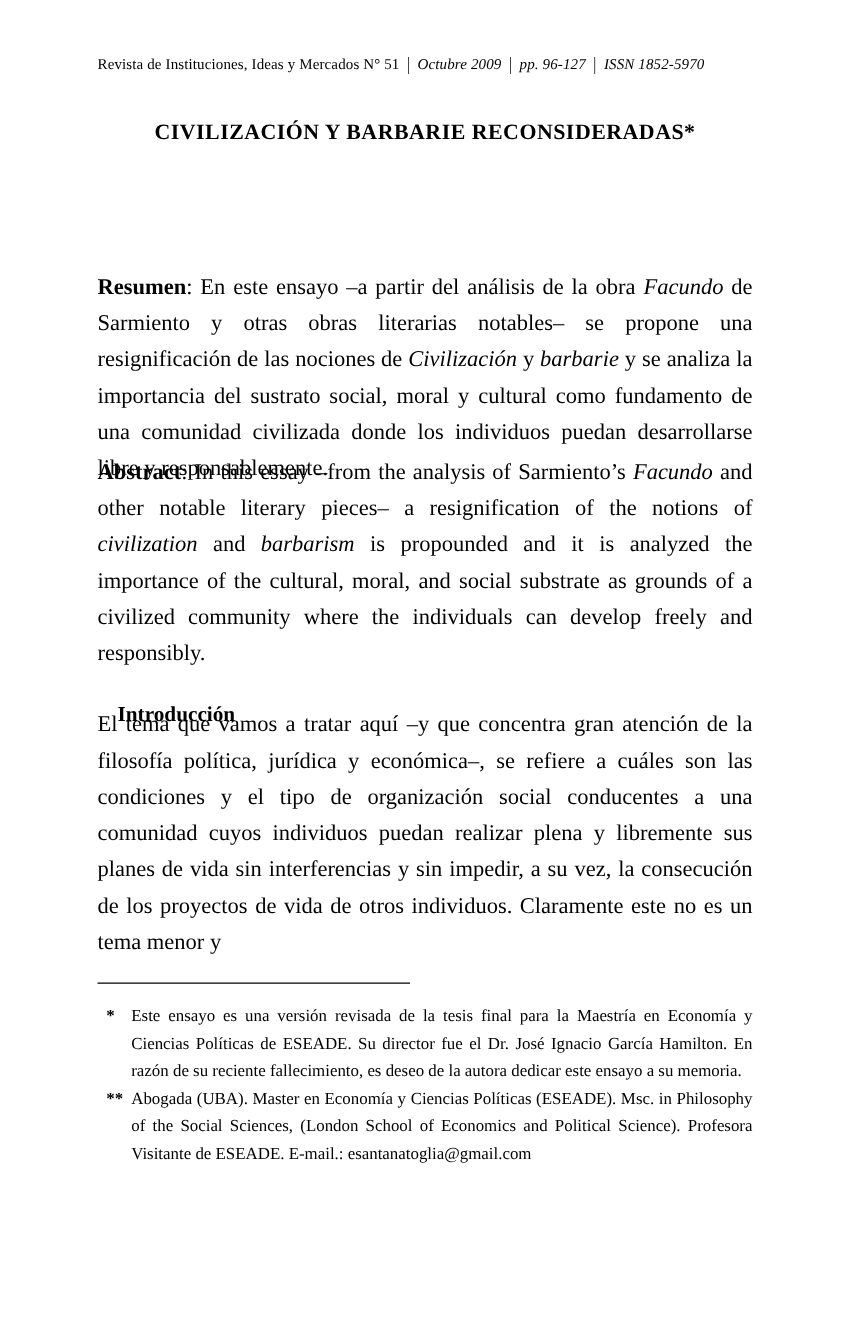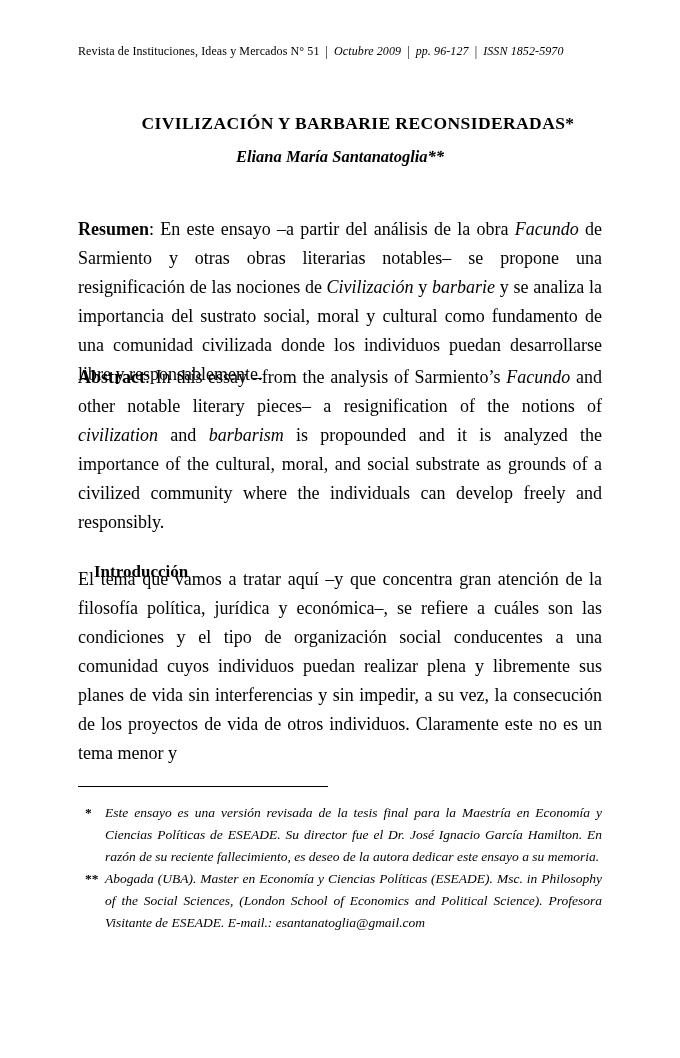--- a/index.html
+++ b/index.html
@@ -74,34 +74,33 @@
     line-height: 22px;
     text-align: justify;
   }
   .fn-marker {
     width: 27px;
     padding-left: 7px;
     box-sizing: border-box;
     font-weight: bold;
     flex: none;
   }
-  .fn-text { flex: 1; font-style: italic; }
+  .fn-text { flex: 1; }
 </style>
 </head>
 <body>
 
 <div class="page">
 
   <div class="block journal-header">
     <span>Revista de Instituciones, Ideas y Mercados N° 51</span><span class="sep">|</span><span class="seg-italic">Octubre 2009</span><span class="sep">|</span><span class="seg-italic">pp. 96-127</span><span class="sep">|</span><span class="seg-italic">ISSN 1852-5970</span>
   </div>
 
-  <h1 class="block paper-title" style="margin:18px;">CIVILIZACIÓN Y BARBARIE RECONSIDERADAS*</h1>
+  <h1 class="block paper-title" style="margin:0;">CIVILIZACIÓN Y BARBARIE RECONSIDERADAS*</h1>
 
-  <div class="block paper-author">Eliana María Santanatoglia**</div>
 
   <p class="block par resumen" style="margin:0;"><span style="font-weight: bold;">Resumen</span><span>: En este ensayo –a partir del análisis de la obra </span><span style="font-style: italic;">Facundo</span><span> de Sarmiento y otras obras literarias notables– se propone una resignificación de las nociones de </span><span style="font-style: italic;">Civilización</span><span> y </span><span style="font-style: italic;">barbarie</span><span> y se analiza la importancia del sustrato social, moral y cultural como fundamento de una comunidad civilizada donde los individuos puedan desarrollarse libre y responsablemente.</span></p>
 
   <p class="block par abstract" style="margin:0;"><span style="font-weight: bold;">Abstract</span><span>: In this essay –from the analysis of Sarmiento’s </span><span style="font-style: italic;">Facundo</span><span> and other notable literary pieces– a resignification of the notions of </span><span style="font-style: italic;">civilization</span><span> and </span><span style="font-style: italic;">barbarism</span><span> is propounded and it is analyzed the importance of the cultural, moral, and social substrate as grounds of a civilized community where the individuals can develop freely and responsibly.</span></p>
 
   <h2 class="block section-heading" style="margin:16px;">Introducción</h2>
 
   <p class="block par intro-par" style="margin:0;">El tema que vamos a tratar aquí –y que concentra gran atención de la filosofía política, jurídica y económica–, se refiere a cuáles son las condiciones y el tipo de organización social conducentes a una comunidad cuyos individuos puedan realizar plena y libremente sus planes de vida sin interferencias y sin impedir, a su vez, la consecución de los proyectos de vida de otros individuos. Claramente este no es un tema menor y</p>
 
   <div class="block footnote-area">

